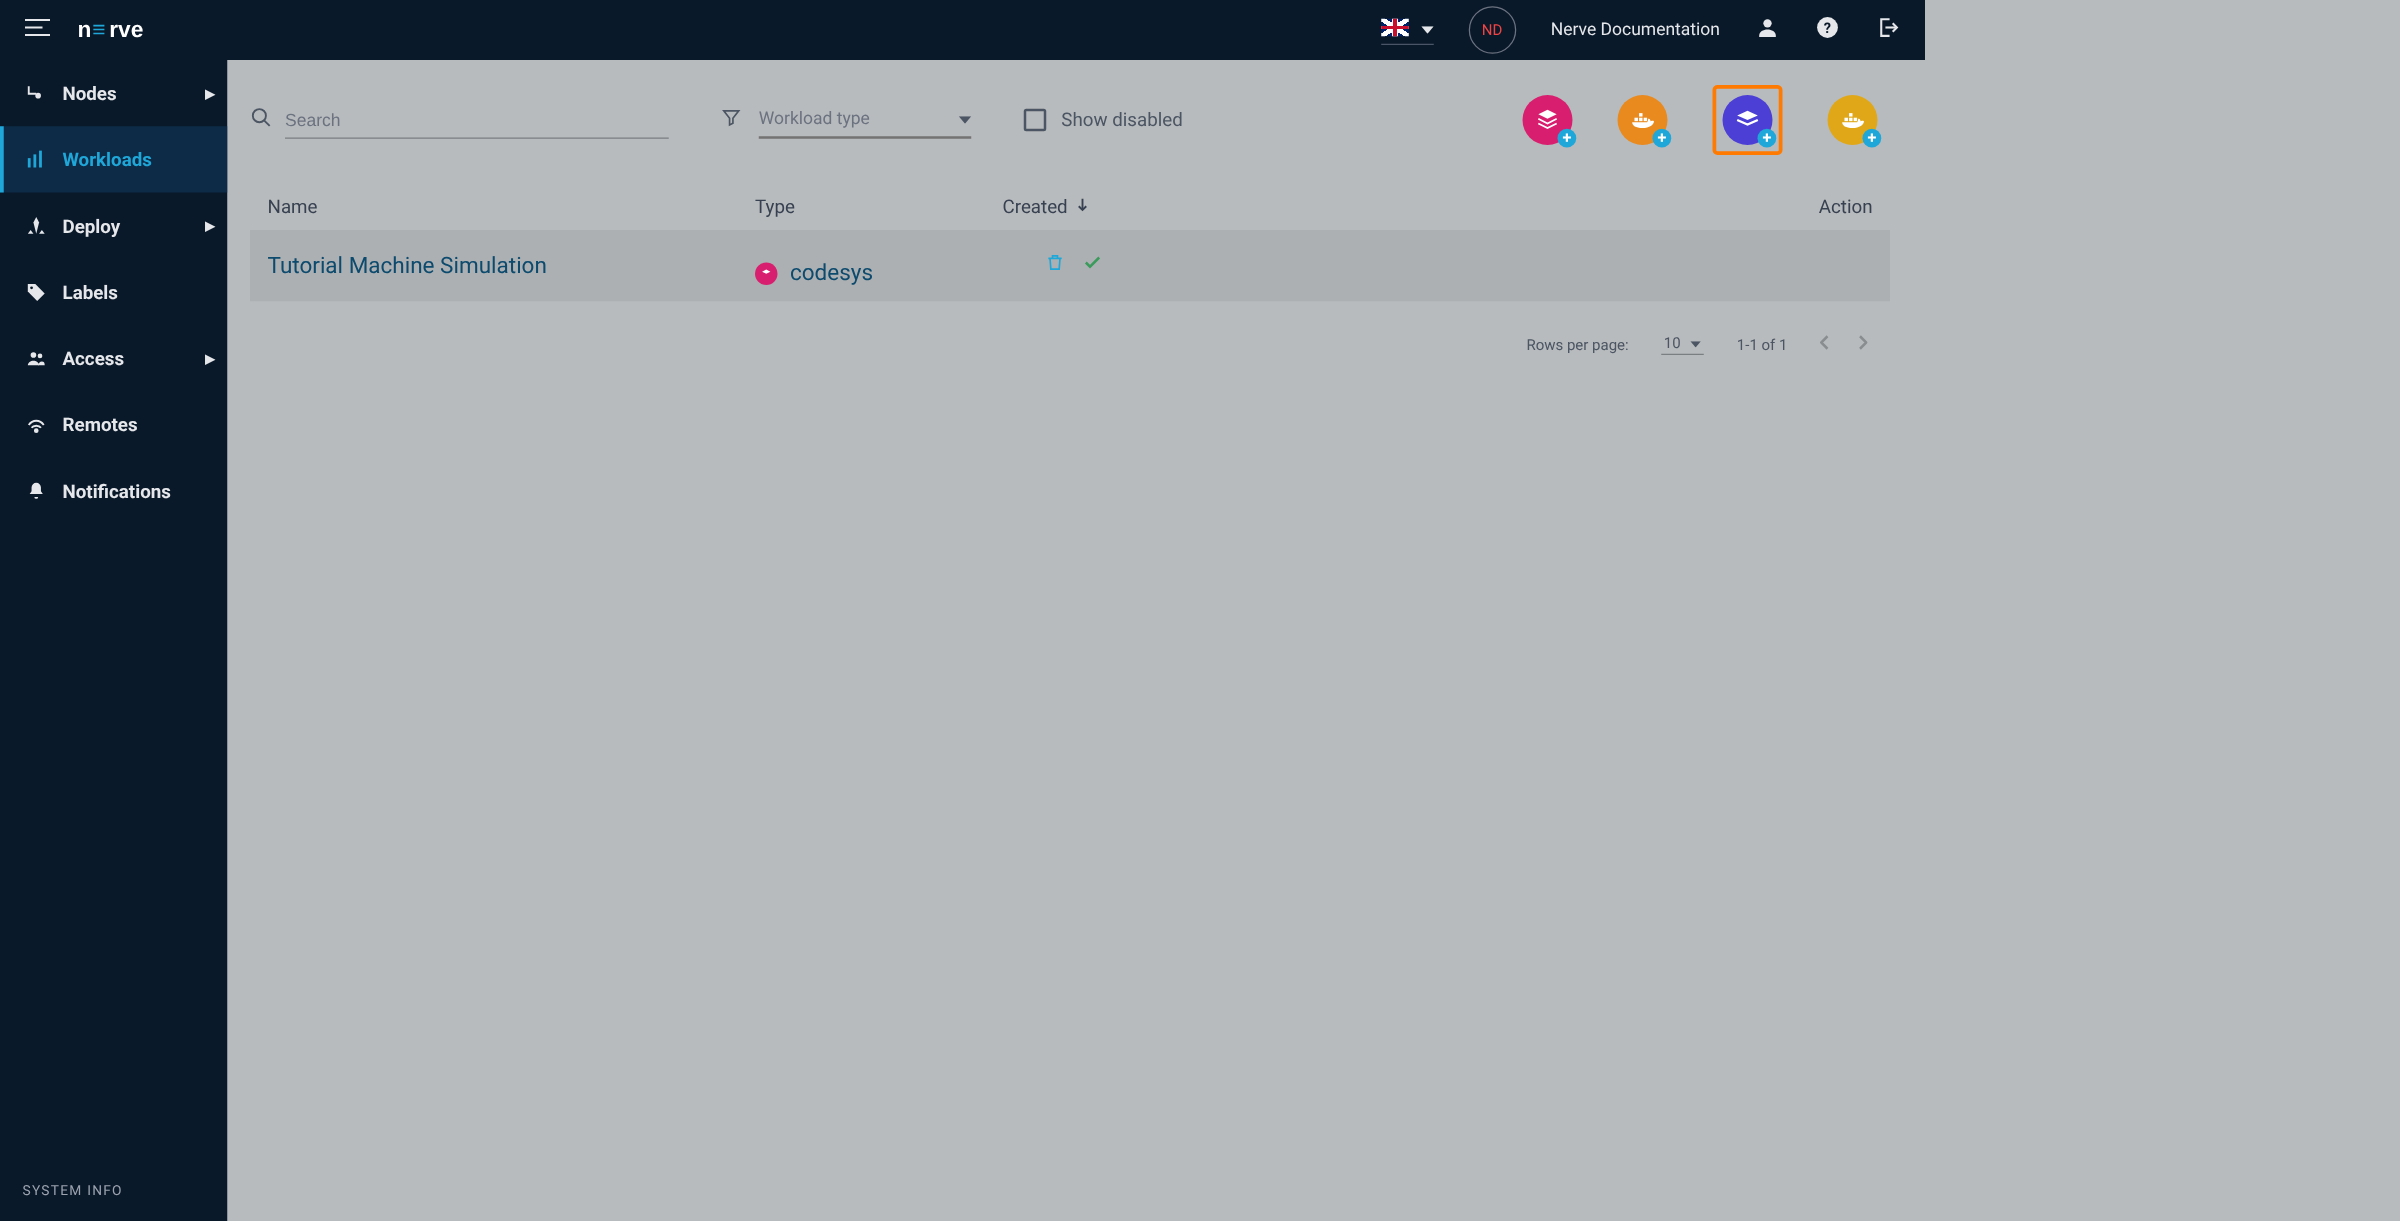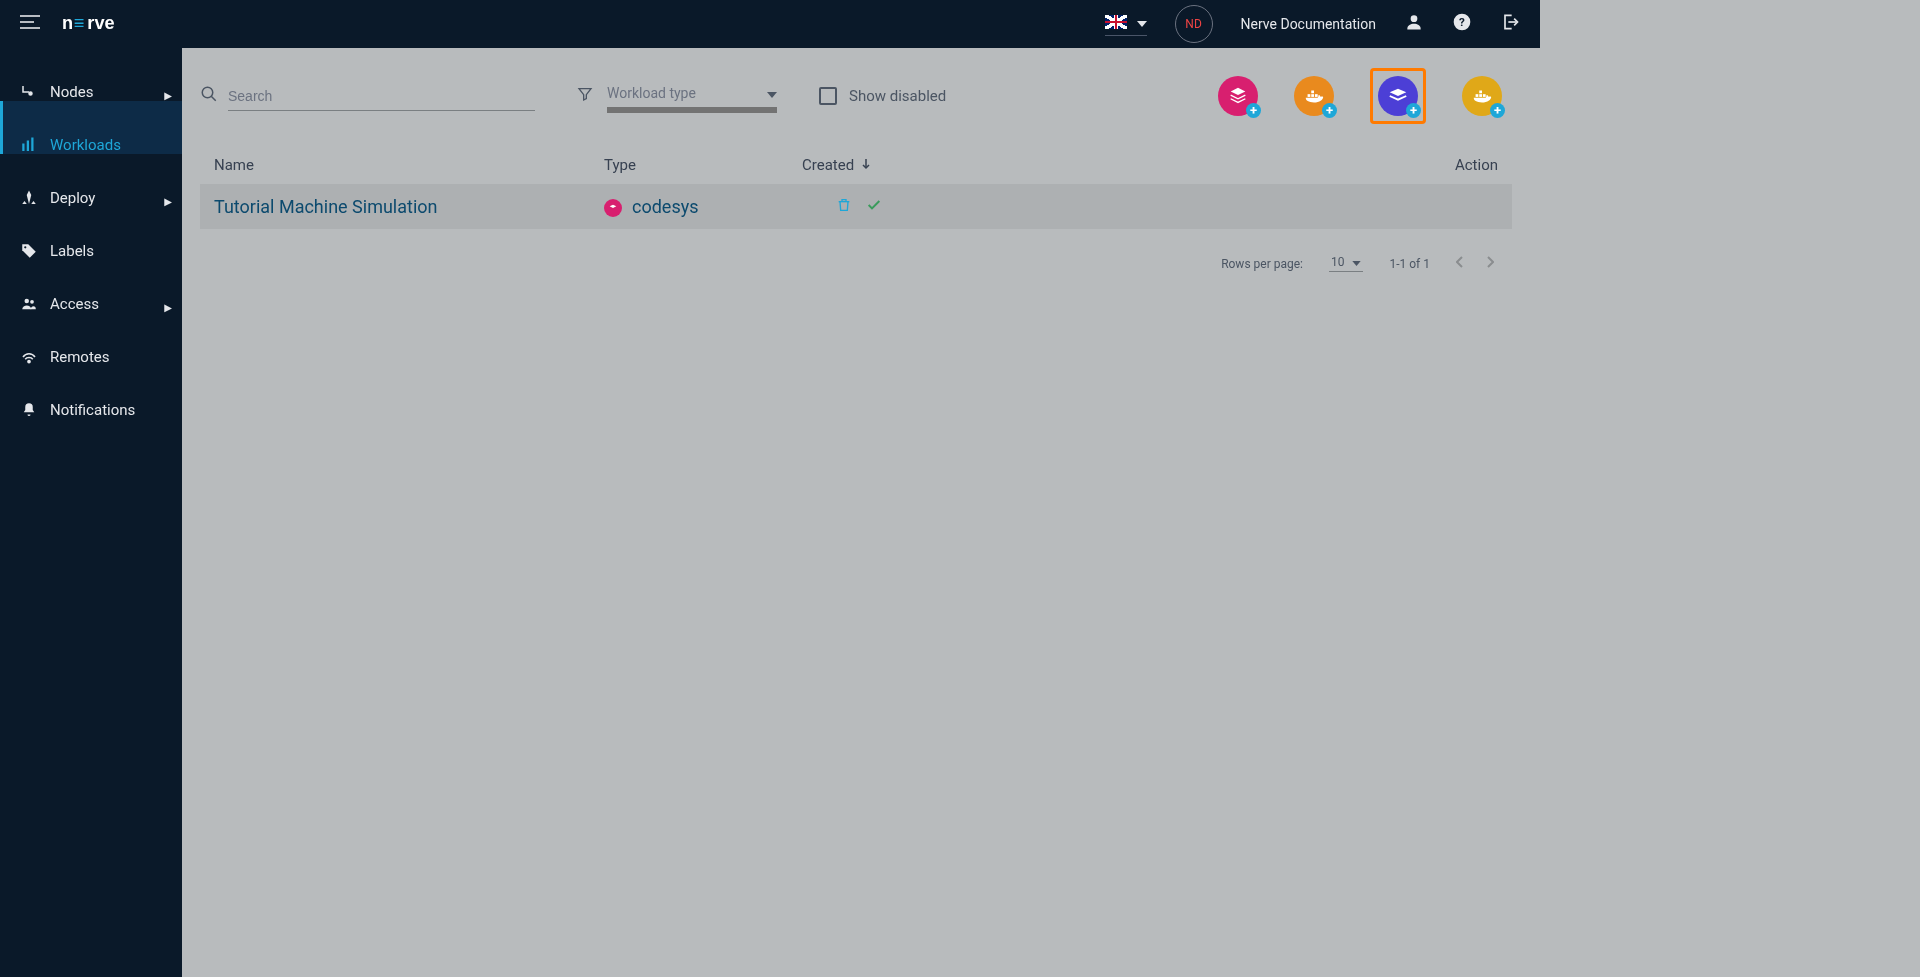--- a/index.html
+++ b/index.html
@@ -24,55 +24,55 @@
   linear-gradient(to bottom, transparent 44%, #c8102e 44%, #c8102e 56%, transparent 56%),
   linear-gradient(to right, transparent 44%, #c8102e 44%, #c8102e 56%, transparent 56%); }
 .avatar-circle { width: 38px; height: 38px; border: 1px solid #6b7280; border-radius: 50%; display: flex; align-items: center; justify-content: center; font-size: 12px; color: #ef4444; }
 .doc-link { font-size: 14px; color: #e5e7eb; cursor: pointer; }
 .header-icon { cursor: pointer; color: #e5e7eb; }
 
 
 .body { display: flex; flex: 1; }
 .sidebar { width: 182px; background: #0a1929; color: #e5e7eb; display: flex; flex-direction: column; }
 .nav { flex: 1; }
-.nav-item { height: 53px; display: flex; align-items: flex-end; padding: 0 18px; cursor: pointer; position: relative; font-size: 15px; }
+.nav-item { height: 53px; display: flex; align-items: center; padding: 0 18px; cursor: pointer; position: relative; font-size: 15px; font-weight: bold; }
 .nav-item.active { background: #0d2b47; color: #1ea7d8; border-left: 3px solid #1ea7d8; padding-left: 15px; }
 .nav-item .icon { width: 22px; margin-right: 10px; display: flex; align-items: center; justify-content: center; }
 .nav-item .chevron { position: absolute; right: 10px; font-size: 10px; }
 .sys-info { padding: 18px; font-size: 11px; letter-spacing: 1px; color: #9ca3af; }
 
 
 .main { flex: 1; background: #b8bbbd; padding: 18px 28px 18px 18px; position: relative; display: flex; flex-direction: column; }
 .toolbar { display: flex; align-items: center; gap: 42px; height: 60px; justify-content: space-between; }
 .search-wrap { display: flex; align-items: center; gap: 10px; width: 335px; }
 .search-wrap input { flex: 1; background: transparent; border: none; border-bottom: 1px solid #7a7f82; padding: 6px 0; font-size: 14px; color: #555; outline: none; }
 .search-wrap input::placeholder { color: #6b7280; }
 .filter-wrap { display: flex; align-items: center; gap: 14px; width: 200px; }
-.filter-wrap .select { flex: 1; border-bottom: 6px solid #737373; padding: 6px 0; font-size: 14px; color: #6b7280; display: flex; align-items: center; justify-content: space-between; cursor: pointer; }
+.filter-wrap .select { flex: 1; border-bottom: 2px solid #737373; padding: 6px 0; font-size: 14px; color: #6b7280; display: flex; align-items: center; justify-content: space-between; cursor: pointer; }
 .checkbox-wrap { display: flex; align-items: center; gap: 12px; font-size: 15px; color: #4b5563; cursor: pointer; }
 .checkbox-wrap .box { width: 18px; height: 18px; border: 2px solid #4b5563; border-radius: 2px; }
 .toolbar-spacer { flex: 1; }
 .action-buttons { display: flex; gap: 36px; align-items: center; padding-right: 10px; }
 .circle-btn { width: 40px; height: 40px; border-radius: 50%; position: relative; cursor: pointer; display: flex; align-items: center; justify-content: center; }
 .circle-btn.pink { background: #d81f6f; }
 .circle-btn.orange { background: #e98a1e; }
 .circle-btn.purple { background: #4c3fd6; }
 .circle-btn.yellow { background: #e0a818; }
 .circle-btn .plus-badge { position: absolute; bottom: -2px; right: -3px; width: 15px; height: 15px; border-radius: 50%; background: #1ea7d8; color: #fff; font-size: 13px; font-weight: bold; display: flex; align-items: center; justify-content: center; line-height: 1; }
 .highlight-box { border: 3px solid #ff7a00; padding: 5px; border-radius: 4px; }
 
 
 .table { margin-top: 20px; }
 .table-header { display: flex; padding: 10px 14px; font-size: 15px; color: #374151; }
 .col-name { flex: 0 0 390px; }
 .col-type { flex: 0 0 198px; }
 .col-created { flex: 1; display: flex; align-items: center; gap: 6px; cursor: pointer; }
 .col-action { flex: 0 0 80px; text-align: right; }
 .table-row { display: flex; padding: 12px 14px; background: #adb0b2; font-size: 18px; color: #0c4a6e; align-items: center; }
-.cell-type { display: flex; align-items: flex-end; gap: 10px; }
+.cell-type { display: flex; align-items: center; gap: 10px; margin-top: 12px; }
 .type-badge { width: 18px; height: 18px; border-radius: 50%; background: #d81f6f; display: flex; align-items: center; justify-content: center; }
 .row-actions { display: flex; gap: 14px; justify-content: flex-end; }
 .row-actions .icon { cursor: pointer; }
 
 
 .pagination { display: flex; align-items: center; justify-content: flex-end; gap: 26px; margin-top: 26px; font-size: 12px; color: #4b5563; padding-right: 18px; }
 .pagination .sel { display: flex; align-items: center; gap: 8px; border-bottom: 1px solid #7a7f82; padding: 0 2px 2px; cursor: pointer; }
 .page-nav { display: flex; gap: 22px; }
 .page-nav span { cursor: pointer; color: #7a7f82; }
 </style>
@@ -193,20 +193,21 @@
         <div class="nav-item">
           <span class="icon">
               <svg width="18" height="18" viewBox="0 0 24 24" fill="#e5e7eb">
                 <path d="M12 3a5 5 0 00-5 5v4l-2 3h14l-2-3V8a5 5 0 00-5-5z"></path>
                 <path d="M10 18a2 2 0 004 0"></path>
               </svg>
             </span>
           <span>Notifications</span>
         </div>
       </div>
+      <div class="sys-info">SYSTEM INFO</div>
     </div>
 
     <div class="main">
       <div class="toolbar">
         <div class="search-wrap">
           <span><svg width="18" height="18" viewBox="0 0 24 24" fill="none" stroke="#4b5563" stroke-width="2">
                 <circle cx="10" cy="10" r="7"></circle>
                 <line x1="15" y1="15" x2="21" y2="21"></line>
               </svg></span>
           <input type="text" placeholder="Search" style="">

